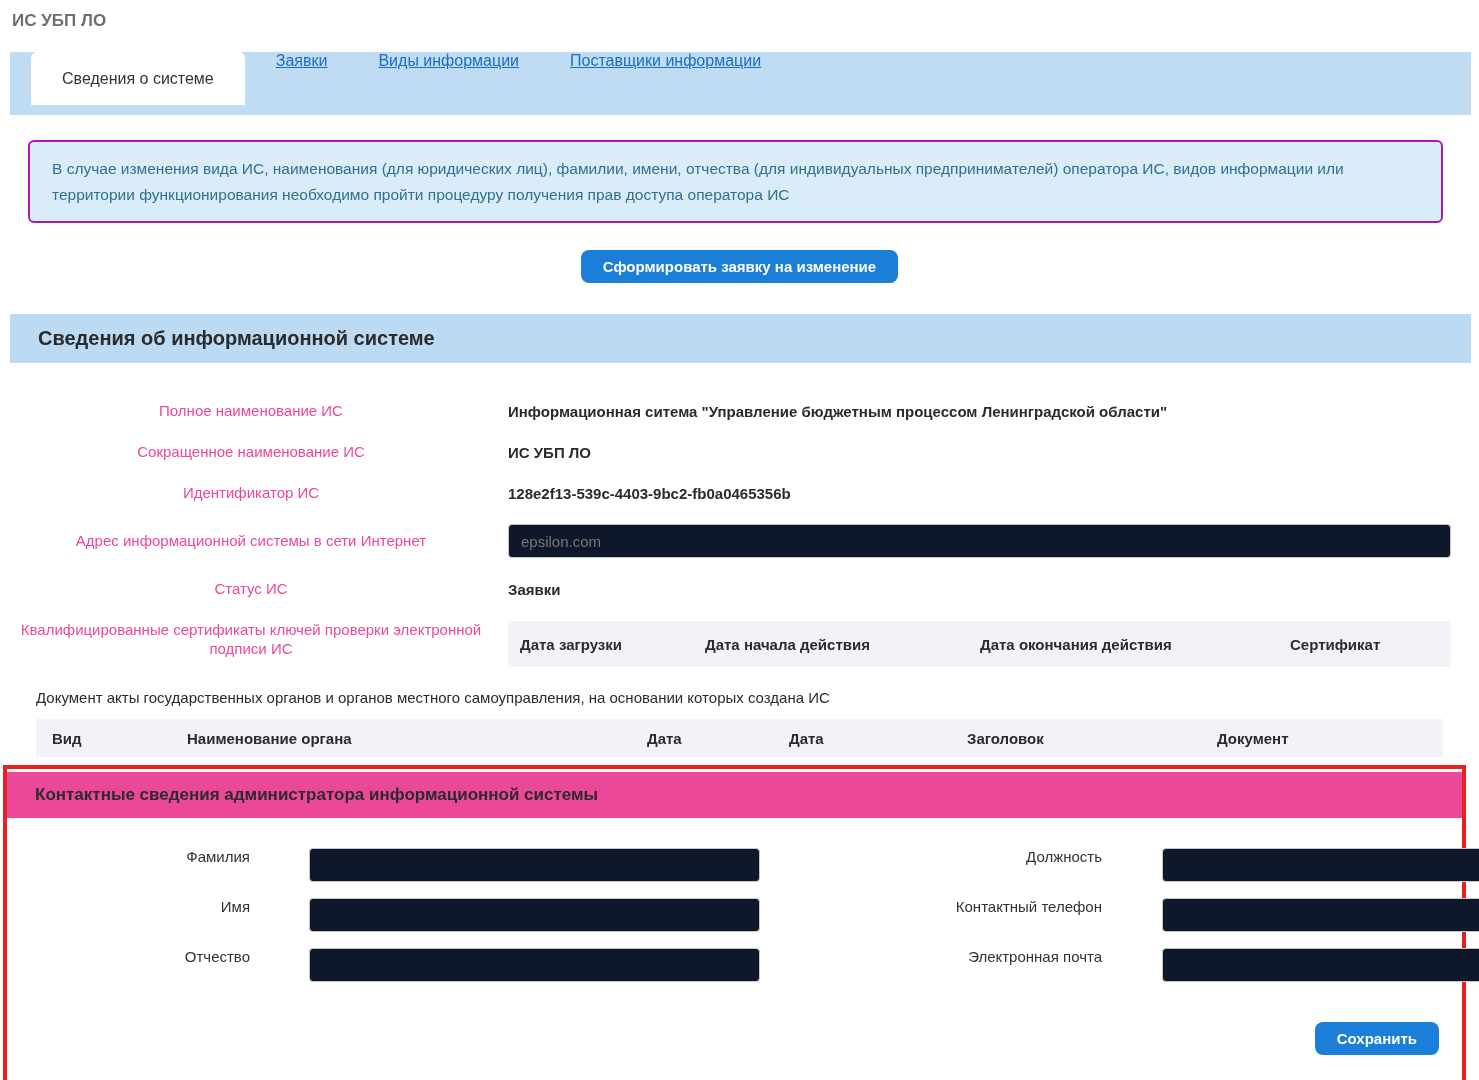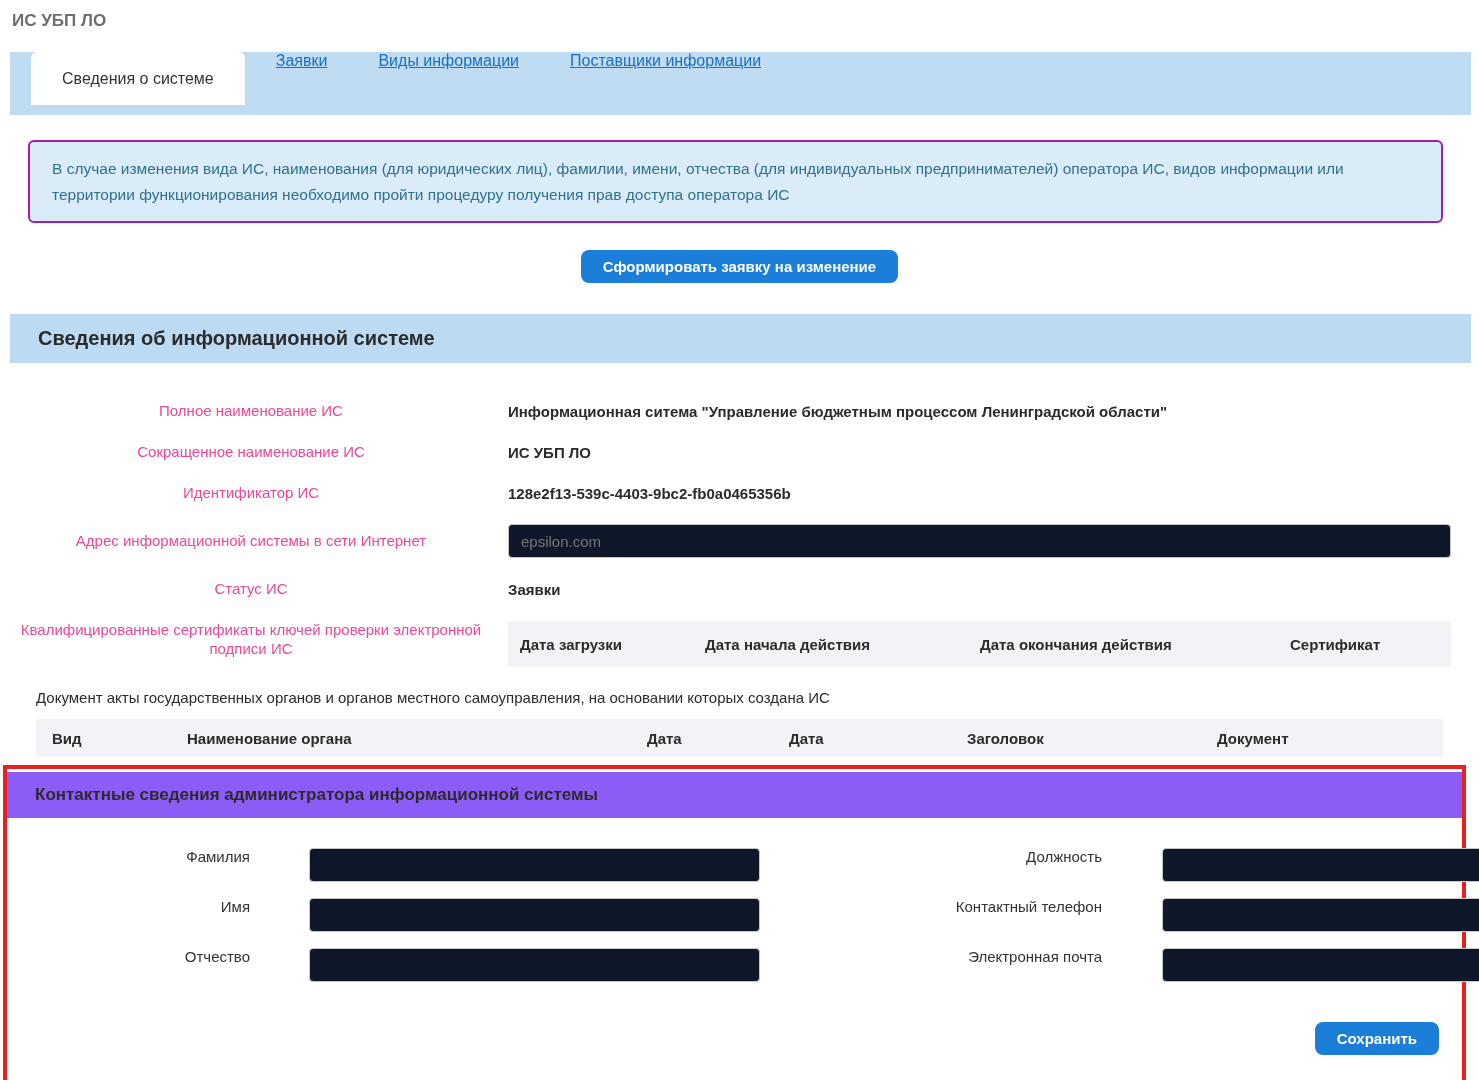--- a/index.html
+++ b/index.html
@@ -119,21 +119,21 @@
 
   
   .contact-box {
     margin: 8px 13px 0 3px;
     border: 4px solid #e8201f;
     background: #ffffff;
     padding-bottom: 36px;
   }
   .contact-header {
     margin-top: 3px;
-    background: #8b5cf6;
+    background: #ec4899;
     padding: 13px 0 13px 28px;
     font-size: 17px; font-weight: bold; color: #2b2b2b;
   }
   .crow { display: flex; margin: 16px 12px 0 0; gap: 46px; }
   .crow-first { margin-top: 30px; }
   .clabel-left  { flex: none; width: 243px; text-align: right; }
   .cinput-left  { flex: none; width: 451px; margin-left: 13px; }
   .cspacer { flex: 1; }
   .clabel-right { flex: none; width: 250px; text-align: right; }
   .cinput-right { flex: none; width: 451px; margin-left: 14px; margin-right: 23px; }

